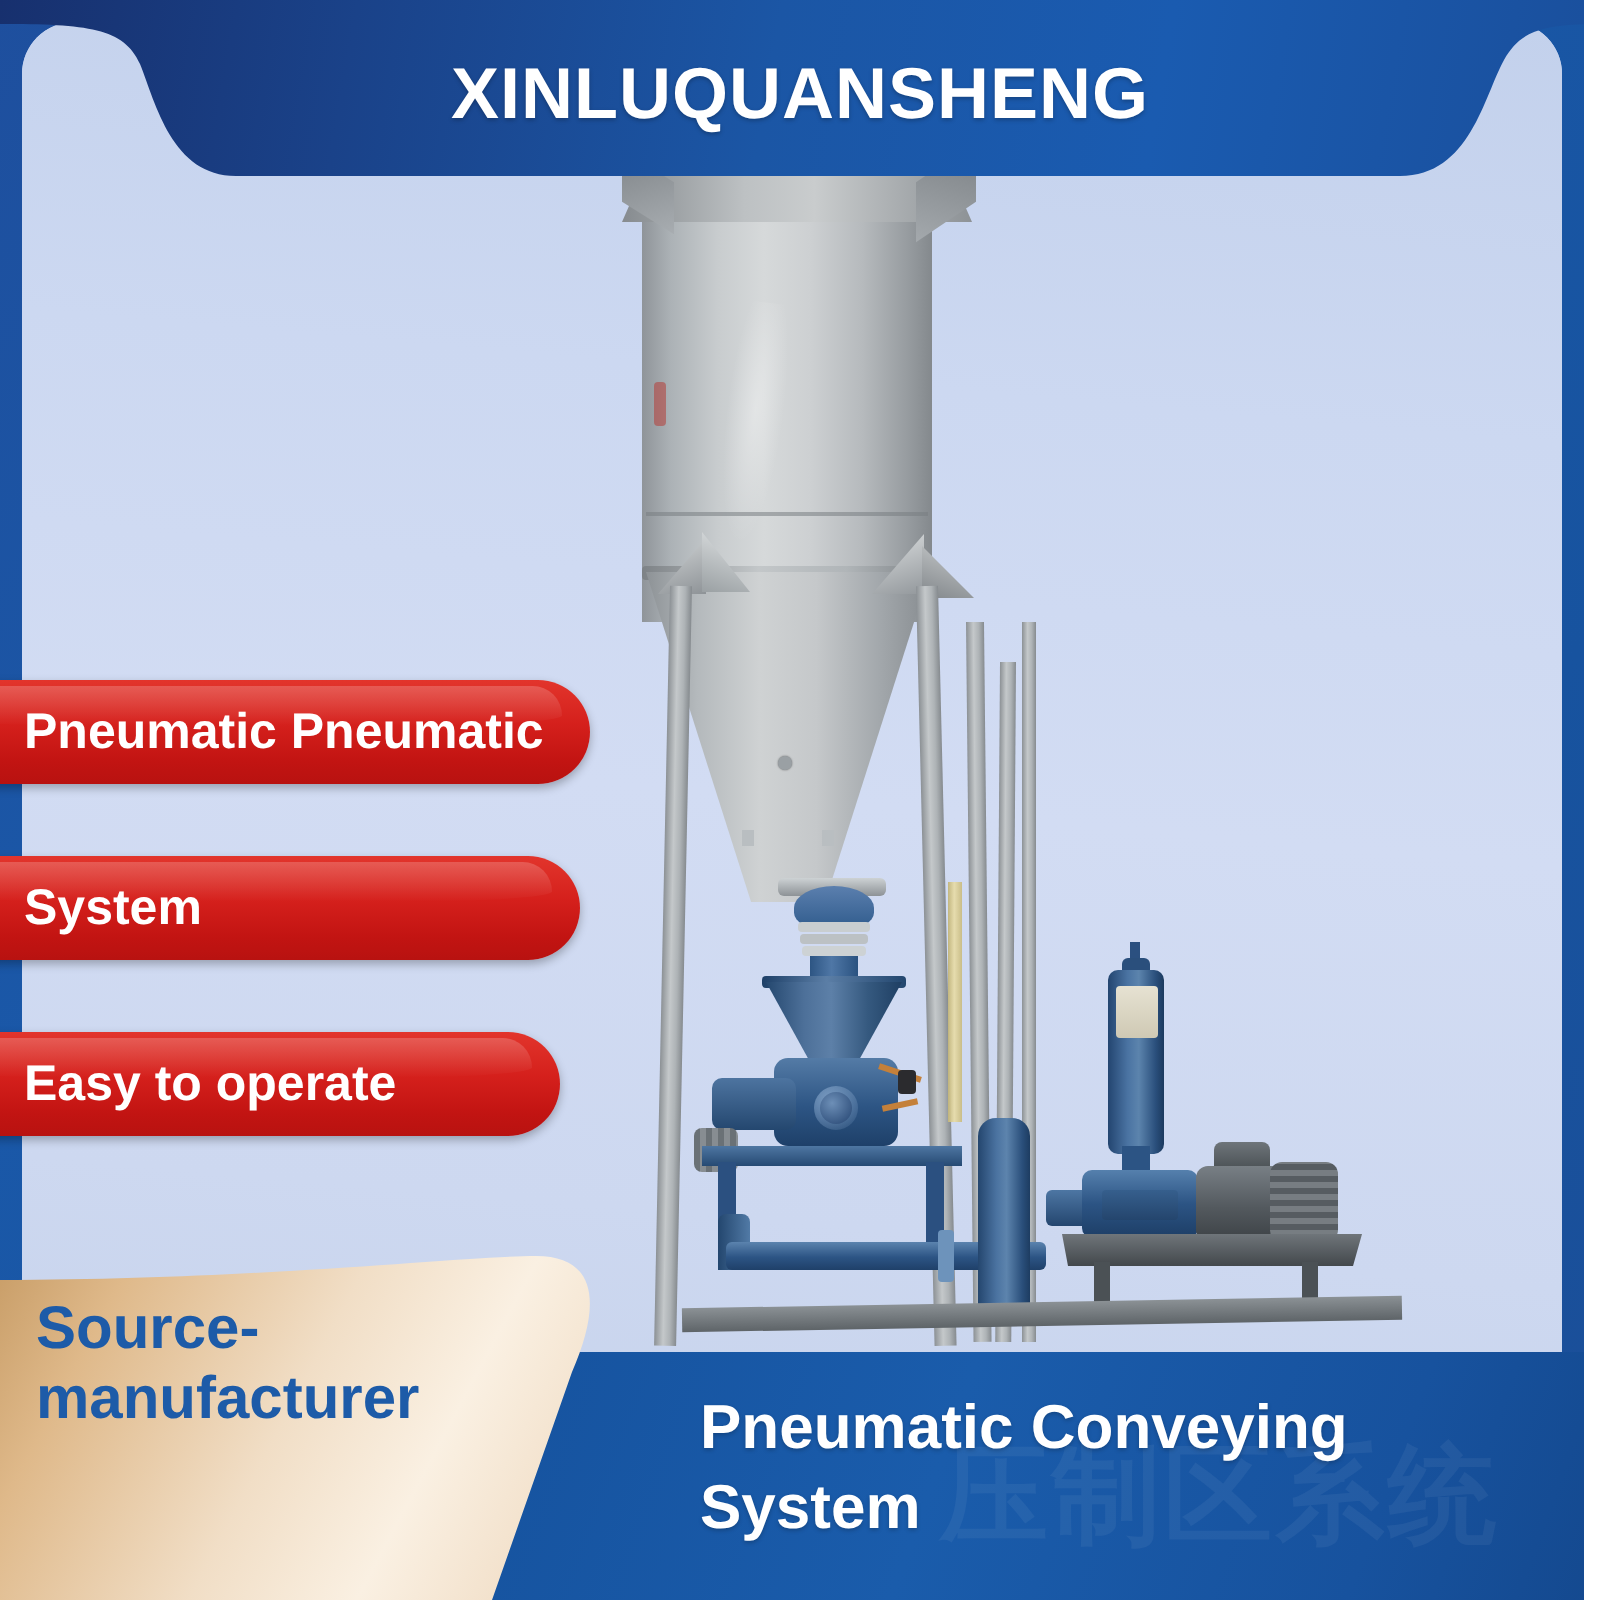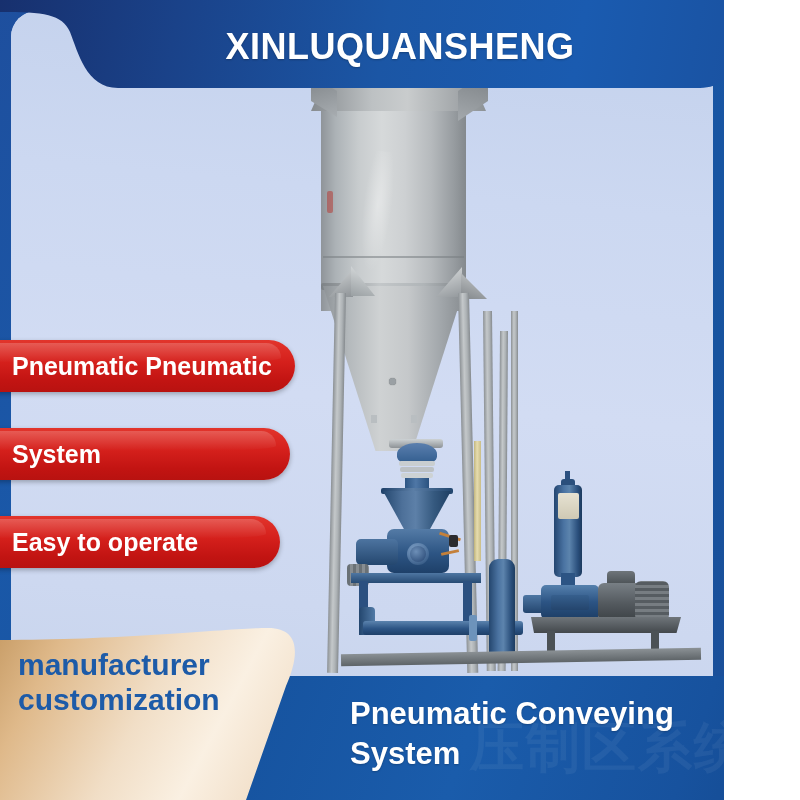--- a/index.html
+++ b/index.html
@@ -1,20 +1,20 @@
 <!DOCTYPE html>
 <html><head>
 <meta charset="utf-8">
 <style>
   html,body{margin:0;padding:0;background:#fff;}
   body{font-family:"Liberation Sans",sans-serif;}
 
   #poster{
     position:relative;
-    width:724px;height:800px;
+    width:792px;height:800px;
     overflow:hidden;
     background:#1b4f9c;
   }
 
   
   #frame-border{
     position:absolute;inset:0;
     background:linear-gradient(135deg,#1e4f9e 0%,#1a58a8 35%,#17539f 70%,#1b4e98 100%);
   }
 
@@ -353,17 +353,17 @@
     <span>Easy to operate</span>
   </div>
 
   <div id="bottom-banner">
     <div id="bottom-watermark">压制区系统</div>
     <div id="bottom-title">Pneumatic Conveying System</div>
   </div>
 
   <div id="beige-panel"></div>
   <div id="beige-text">
+    <span>Source-</span>
     <span>manufacturer</span>
-    <span>customization</span>
   </div>
 
 </div>
 
 </body></html>

